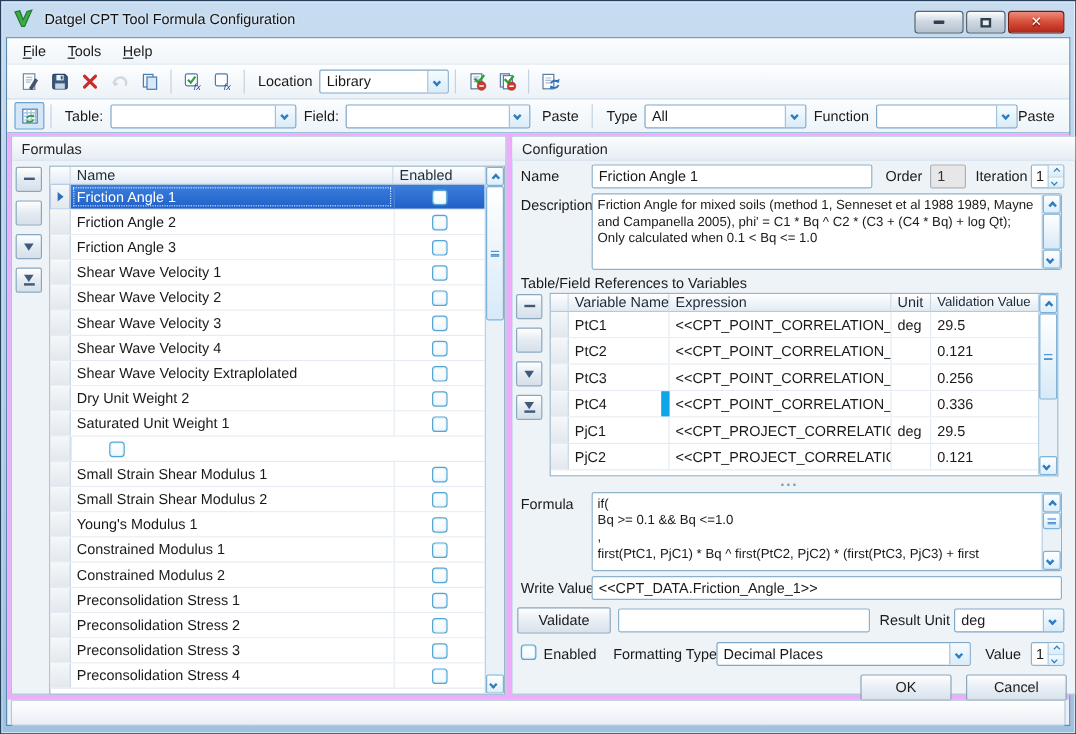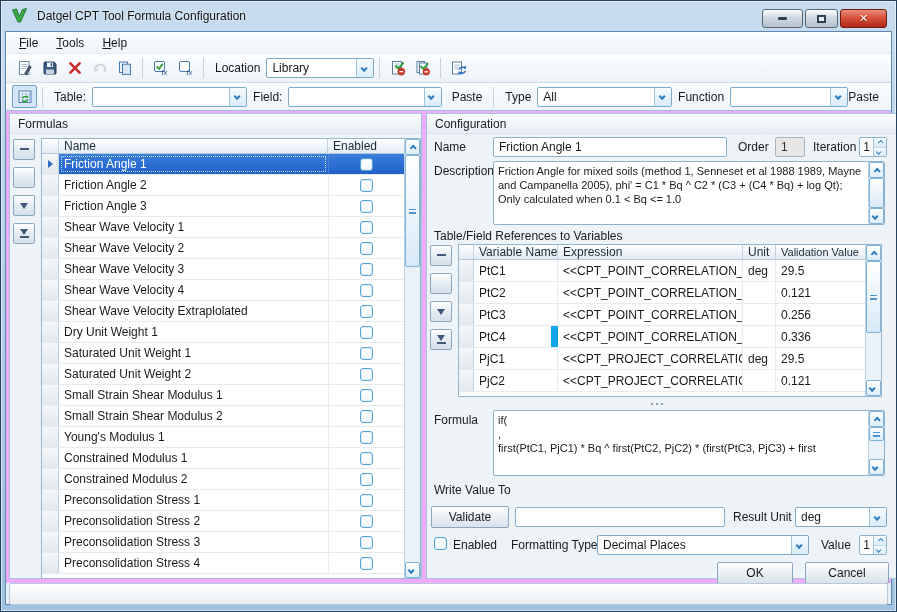--- a/index.html
+++ b/index.html
@@ -351,35 +351,34 @@
                 </div>
               <div class="grow" style="height:21px">
                   <div class="ind" style="width:17px"></div>
                   <div class="namecell" style="flex:1">Shear Wave Velocity Extraplolated</div>
                   <div class="chkcell" style="width:76px">
                     <span class="cb"></span>
                   </div>
                 </div>
               <div class="grow" style="height:21px">
                   <div class="ind" style="width:17px"></div>
-                  <div class="namecell" style="flex:1">Dry Unit Weight 1</div>
+                  <div class="namecell" style="flex:1">Dry Unit Weight 2</div>
                   <div class="chkcell" style="width:76px">
                     <span class="cb"></span>
                   </div>
                 </div>
               <div class="grow" style="height:21px">
                   <div class="ind" style="width:17px"></div>
                   <div class="namecell" style="flex:1">Saturated Unit Weight 1</div>
                   <div class="chkcell" style="width:76px">
                     <span class="cb"></span>
                   </div>
                 </div>
               <div class="grow" style="height:21px">
                   <div class="ind" style="width:17px"></div>
-                  <div class="namecell" style="flex:1">Saturated Unit Weight 2</div>
                   <div class="chkcell" style="width:76px">
                     <span class="cb"></span>
                   </div>
                 </div>
               <div class="grow" style="height:21px">
                   <div class="ind" style="width:17px"></div>
                   <div class="namecell" style="flex:1">Small Strain Shear Modulus 1</div>
                   <div class="chkcell" style="width:76px">
                     <span class="cb"></span>
                   </div>
@@ -584,39 +583,41 @@
         <div class="splitter" style="left:150px;width:160px;top:286px">
             <span class="dot"></span>
             <span class="dot"></span>
             <span class="dot"></span>
           </div>
 
         <span class="lbl" style="left:7px;top:299px">Formula</span>
         <div class="textarea" style="left:66px;top:296px;width:392px;height:66px">
           <div class="ta-body">
             <div class="fl">if(</div>
+            <div class="fl"> Bq &gt;= 0.1 &amp;&amp; Bq &lt;=1.0</div>
             <div class="fl">,</div>
             <div class="fl"> first(PtC1, PjC1) * Bq ^ first(PtC2, PjC2) * (first(PtC3, PjC3) + first</div>
           </div>
           <div class="vscroll">
             <div class="sb-btn">
                 <i class="chv up"></i>
               </div>
             <div class="sb-track">
                 <div class="sb-thumb" style="top:0;height:14px">
                   <span class="grip"></span>
                 </div>
               </div>
             <div class="sb-btn">
                 <i class="chv down"></i>
               </div>
           </div>
         </div>
 
         <span class="lbl" style="left:7px;top:369px">Write Value To</span>
+        <div class="field" style="left:66px;top:366px;width:392px">&lt;&lt;CPT_DATA.Friction_Angle_1&gt;&gt;</div>
 
         <div class="btn" style="left:4px;top:392px;width:78px">Validate</div>
         <div class="field" style="left:88px;top:393px;width:210px"></div>
         <span class="lbl" style="left:306px;top:396px">Result Unit</span>
         <div class="combo" style="position:absolute;left:368px;top:393px;width:92px">
           <span class="combo-text">deg</span>
           <span class="combo-btn">
               <i class="chv down"></i>
             </span>
         </div>

